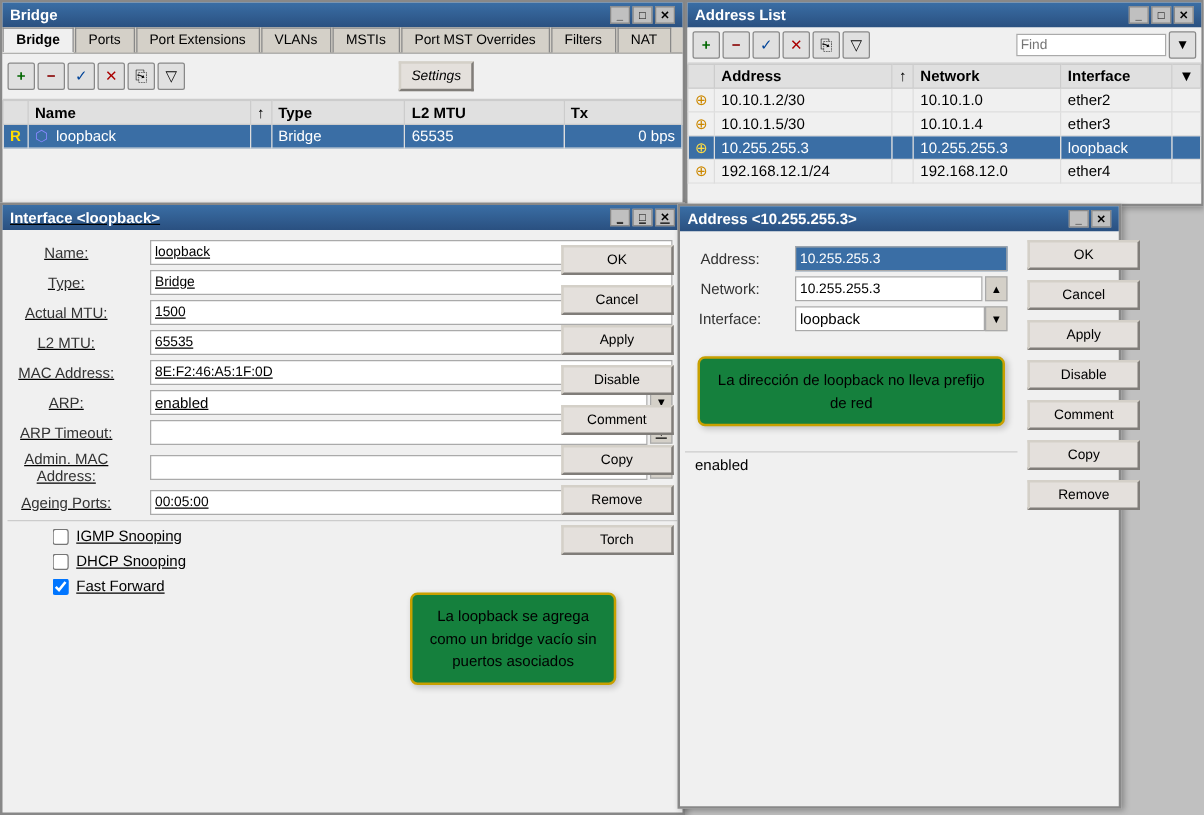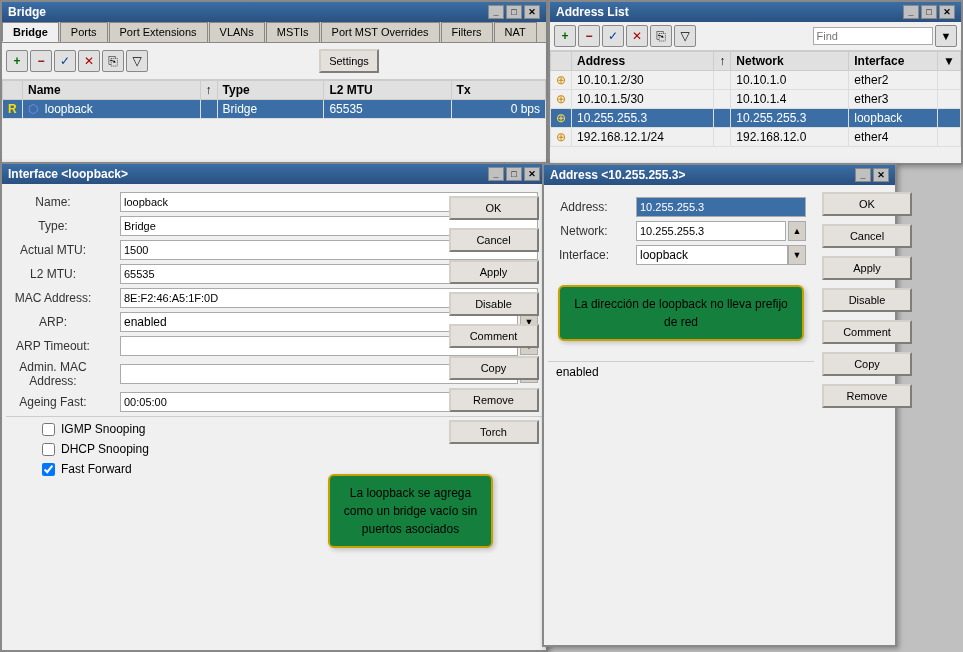--- a/index.html
+++ b/index.html
@@ -111,20 +111,21 @@
     .data-table tr.selected td {
       background: #3a6ea5;
       color: white;
     }
 
     
     #interface-window {
       left: 0; top: 162px;
       width: 548px;
       height: 490px;
+      text-decoration: underline;
     }
 
     
     #address-list-window {
       left: 548px; top: 0;
       width: 415px;
       height: 165px;
     }
 
     
@@ -308,21 +309,21 @@
     <div class="tool-btn">
         <span style="color:#aa0000;">✕</span>
       </div>
     <div class="tool-btn">
         <span>⎘</span>
       </div>
     <div class="tool-btn">
         <span>▽</span>
       </div>
     <div class="tool-sep"></div>
-    <div class="action-btn" style="width:auto;padding:0 8px;">Settings</div>
+    <div class="action-btn" style="width:auto;padding:0 8px;font-style:italic;">Settings</div>
   </div>
   <div class="table-container">
     <table class="data-table">
       <thead>
         <tr>
           <th style="width:20px;"></th>
           <th>Name</th>
           <th style="width:14px;">↑</th>
           <th>Type</th>
           <th>L2 MTU</th>
@@ -482,21 +483,21 @@
         <div class="dropdown-arrow">▼</div>
       </div>
 
       <div class="form-row">
         <span class="form-label">Admin. MAC Address:</span>
         <input type="text" class="form-input" style="flex: 1 1 0%;">
         <div class="dropdown-arrow">▼</div>
       </div>
 
       <div class="form-row">
-        <span class="form-label">Ageing Fast:</span>
+        <span class="form-label">Ageing Ports:</span>
         <input type="text" class="form-input" value="00:05:00" style="">
       </div>
 
       <div class="separator"></div>
 
       <div class="checkbox-row">
         <input type="checkbox" style="">
         <span>IGMP Snooping</span>
       </div>
       <div class="checkbox-row">

